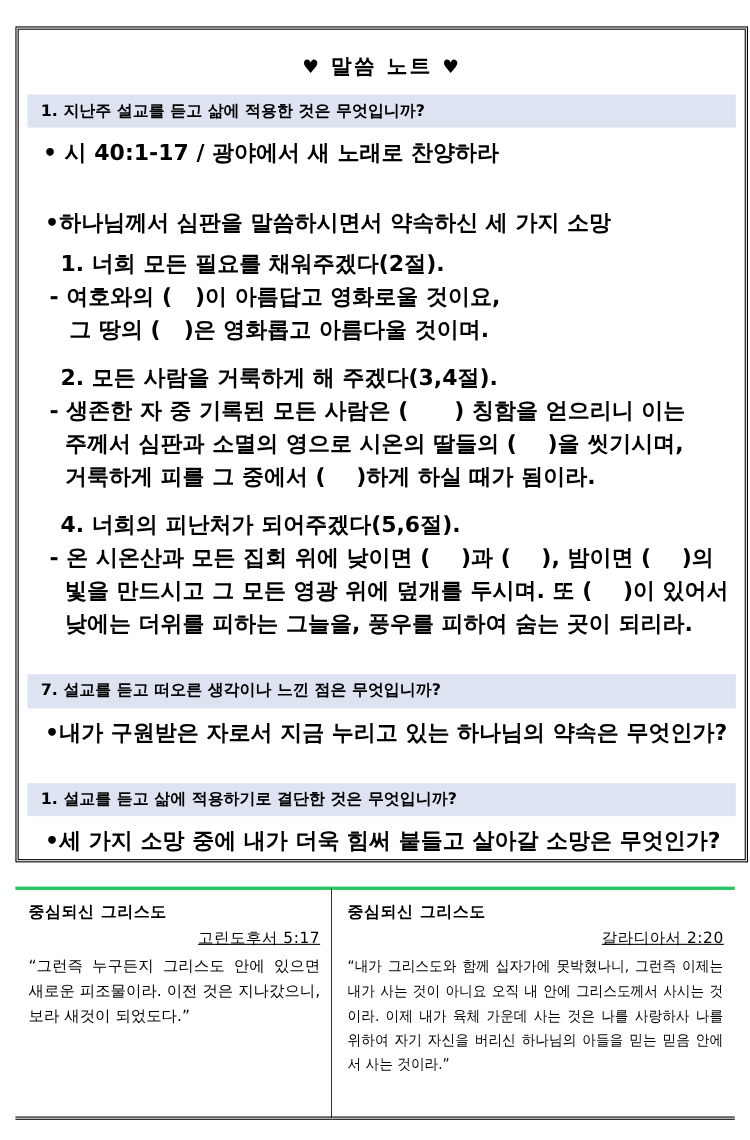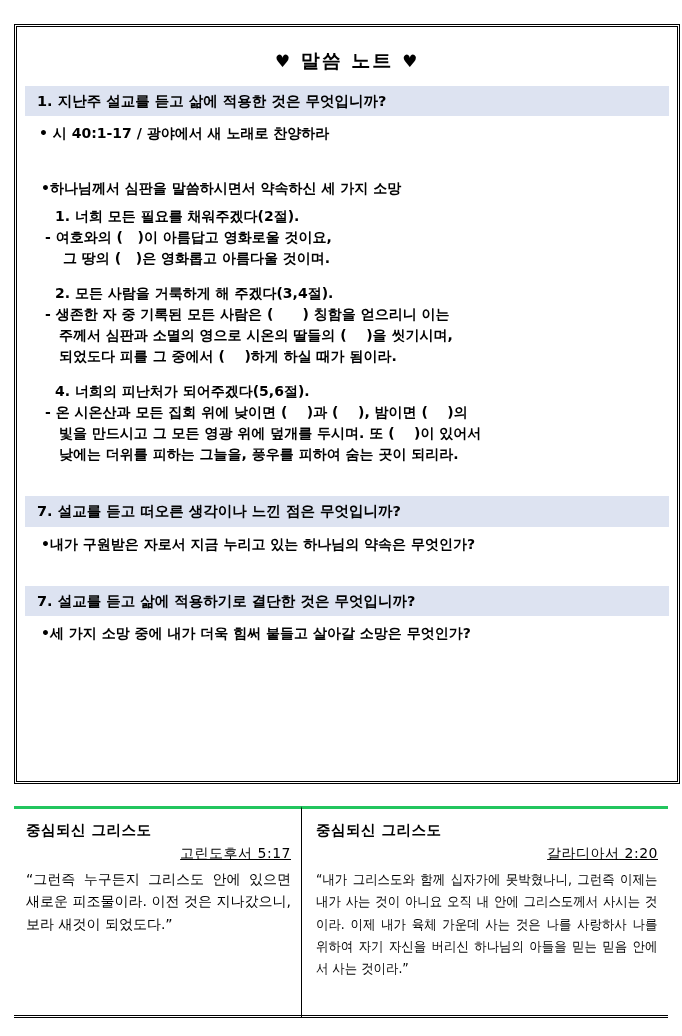--- a/index.html
+++ b/index.html
@@ -56,21 +56,21 @@
     font-size: 14.5px;
     line-height: 1.55;
     padding: 4px 0 4px 12px;
     margin: 11px 8px 0 8px;
     white-space: nowrap;
   }
 
   .body-line {
     font-family: "DejaVu Sans", "Liberation Sans", sans-serif;
     font-weight: bold;
-    font-size: 14px;
+    font-size: 20px;
     line-height: 1.5;
     padding: 0;
     margin: 0;
     white-space: pre;
   }
 
   .blk { margin: 0 8px; }
 
   .gap-sm { height: 7px; }
   .gap-md { height: 14px; }
@@ -172,37 +172,37 @@
 
     <div class="gap-sm"></div>
     <div class="blk body-line ind-num">1. 너희 모든 필요를 채워주겠다(2절).</div>
     <div class="blk body-line ind-dash">- 여호와의 (   )이 아름답고 영화로울 것이요,</div>
     <div class="blk body-line ind-cont">그 땅의 (   )은 영화롭고 아름다울 것이며.</div>
 
     <div class="gap-md"></div>
     <div class="blk body-line ind-num">2. 모든 사람을 거룩하게 해 주겠다(3,4절).</div>
     <div class="blk body-line ind-dash">- 생존한 자 중 기록된 모든 사람은 (      ) 칭함을 얻으리니 이는</div>
     <div class="blk body-line ind-cont2">주께서 심판과 소멸의 영으로 시온의 딸들의 (    )을 씻기시며,</div>
-    <div class="blk body-line ind-cont2">되었도다 피를 그 중에서 (    )하게 하실 때가 됨이라.</div>
+    <div class="blk body-line ind-cont2">거룩하게 피를 그 중에서 (    )하게 하실 때가 됨이라.</div>
 
     <div class="gap-md"></div>
     <div class="blk body-line ind-num">4. 너희의 피난처가 되어주겠다(5,6절).</div>
     <div class="blk body-line ind-dash">- 온 시온산과 모든 집회 위에 낮이면 (    )과 (    ), 밤이면 (    )의</div>
     <div class="blk body-line ind-cont2">빛을 만드시고 그 모든 영광 위에 덮개를 두시며. 또 (    )이 있어서</div>
     <div class="blk body-line ind-cont2">낮에는 더위를 피하는 그늘을, 풍우를 피하여 숨는 곳이 되리라.</div>
 
     <div class="gap-lg"></div>
 
     <div class="q-band">7. 설교를 듣고 떠오른 생각이나 느낀 점은 무엇입니까?</div>
     <div class="gap-sm"></div>
     <div class="blk body-line ind-1">•내가 구원받은 자로서 지금 누리고 있는 하나님의 약속은 무엇인가?</div>
 
     <div class="gap-lg"></div>
 
-    <div class="q-band">7. 설교를 듣고 삶에 적용하기로 결단한 것은 무엇입니까?</div>
+    <div class="q-band">1. 설교를 듣고 삶에 적용하기로 결단한 것은 무엇입니까?</div>
     <div class="gap-sm"></div>
     <div class="blk body-line ind-1">•세 가지 소망 중에 내가 더욱 힘써 붙들고 살아갈 소망은 무엇인가?</div>
 
   </div>
 
   <div class="panels">
 
     <div class="panel panel-left">
       <div class="panel-heading">중심되신 그리스도</div>
       <div class="panel-ref">고린도후서 5:17</div>

